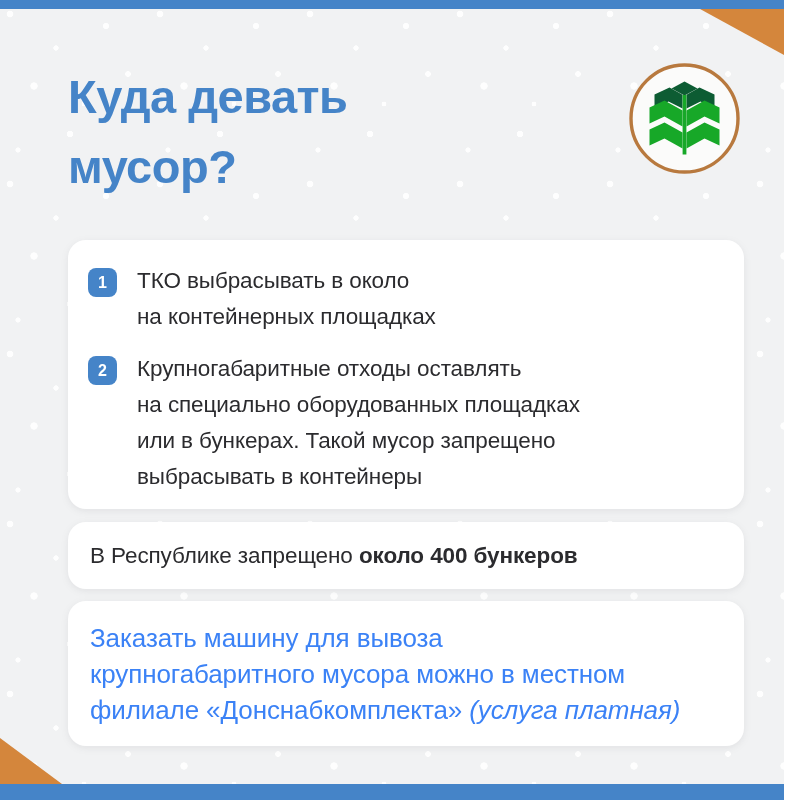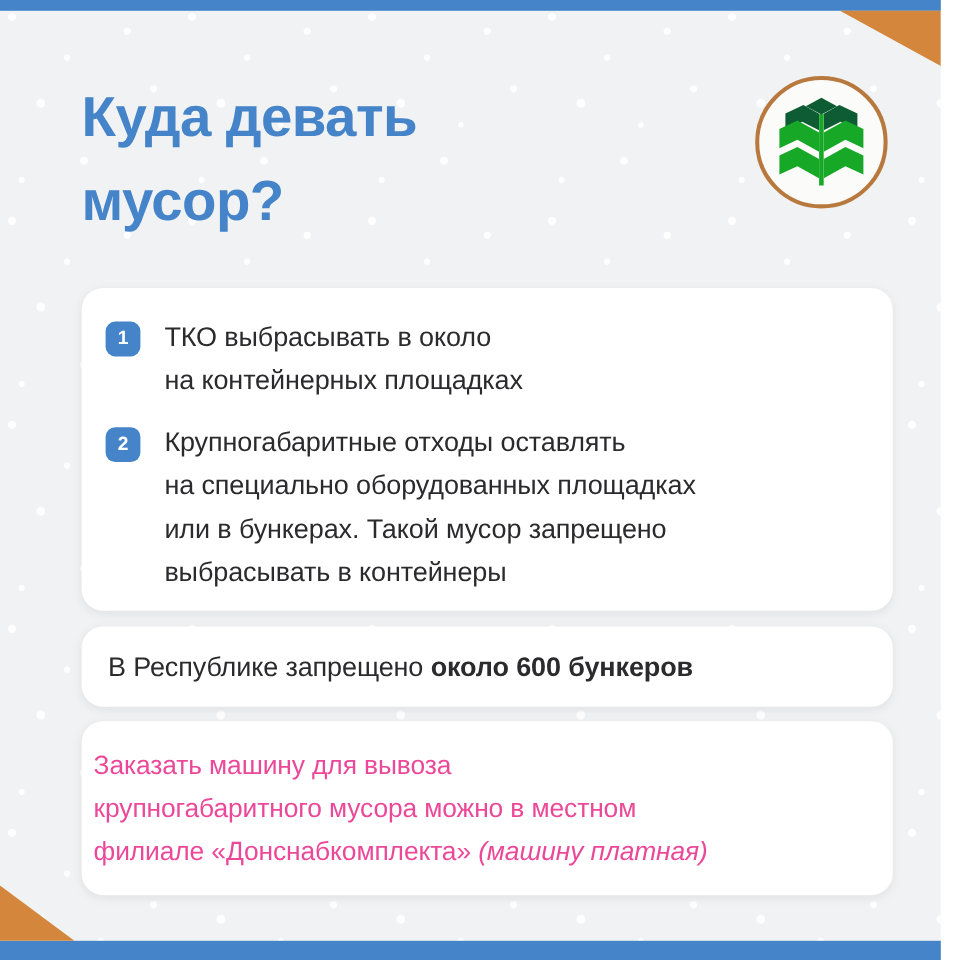--- a/index.html
+++ b/index.html
@@ -126,24 +126,24 @@
     position:absolute; left:22px; top:18px;
     font-size:22.5px;
     line-height:32px;
     color:#2b2b2e;
     letter-spacing:-0.1px;
   }
   .fact-text b { font-weight:bold; }
 
   
   .order-text {
-    position:absolute; left:10px; top:19px;
-    font-size:22px;
+    position:absolute; left:22px; top:19px;
+    font-size:26px;
     line-height:36px;
-    color:#ec4899;
+    color:#3b82f6;
     white-space:pre-line;
     letter-spacing:-0.1px;
   }
   .order-text i { font-style:italic; }
 </style>
 </head>
 <body>
 
 <div id="poster">
 
@@ -192,22 +192,22 @@
       <div class="badge">2</div>
       <div class="step-text">Крупногабаритные отходы оставлять
 на специально оборудованных площадках
 или в бункерах. Такой мусор запрещено
 выбрасывать в контейнеры</div>
     </div>
 
   </div>
 
   <div class="card" id="card-fact">
-    <div class="fact-text"><span>В Республике запрещено </span><b>около 600 бункеров</b></div>
+    <div class="fact-text"><span>В Республике запрещено </span><b>около 400 бункеров</b></div>
   </div>
 
   <div class="card" id="card-order">
     <div class="order-text"><span>Заказать машину для вывоза
 крупногабаритного мусора можно в местном
-филиале «Донснабкомплекта» </span><i>(машину платная)</i></div>
+филиале «Донснабкомплекта» </span><i>(услуга платная)</i></div>
   </div>
 
 </div>
 
 </body></html>

